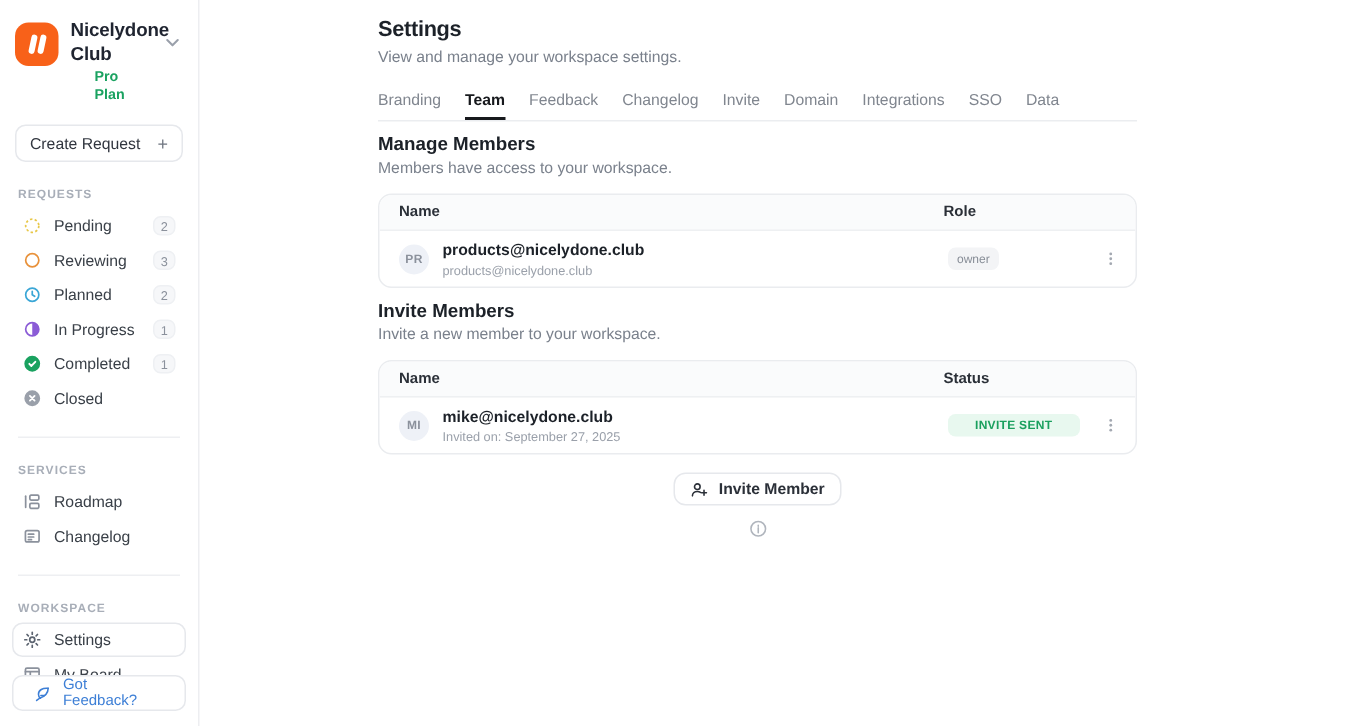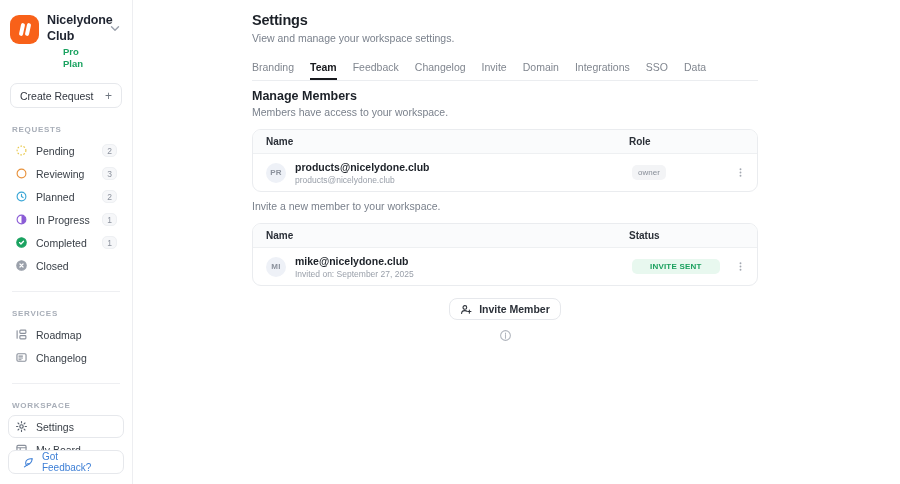--- a/index.html
+++ b/index.html
@@ -325,20 +325,21 @@
                       <circle cx="8" cy="12" r="1.15"></circle>
                     </svg>
                   </div>
                 </div>
               </div>
             </div>
         </div>
       </div>
 
       <div class="block-mt">
+        <div class="sect-title">Invite Members</div>
         <div class="sect-sub">Invite a new member to your workspace.</div>
         <div class="card">
           <div class="thead">
             <div class="th-name">Name</div>
             <div class="th-right">Status</div>
           </div>
           <div id="invite-rows">
               <div class="row">
                 <div class="avatar">MI</div>
                 <div class="row-main">

